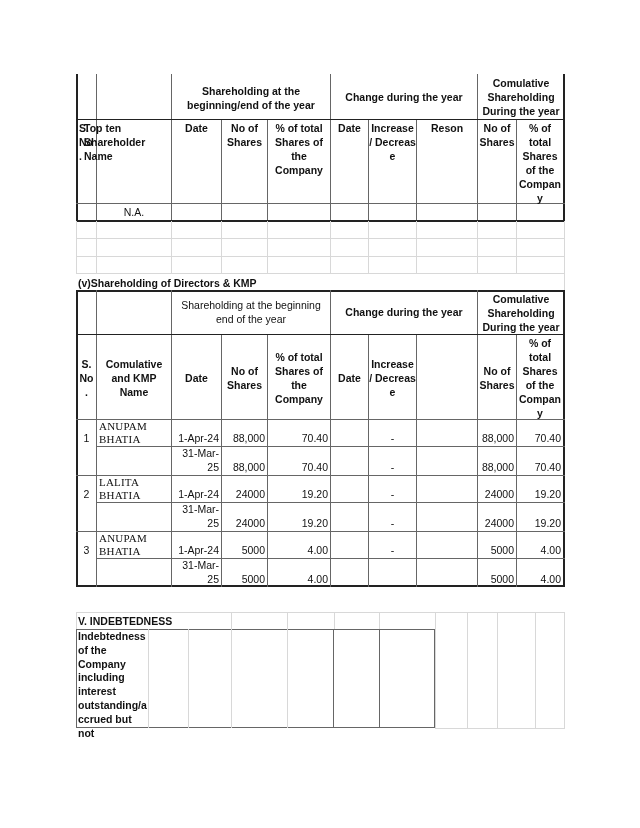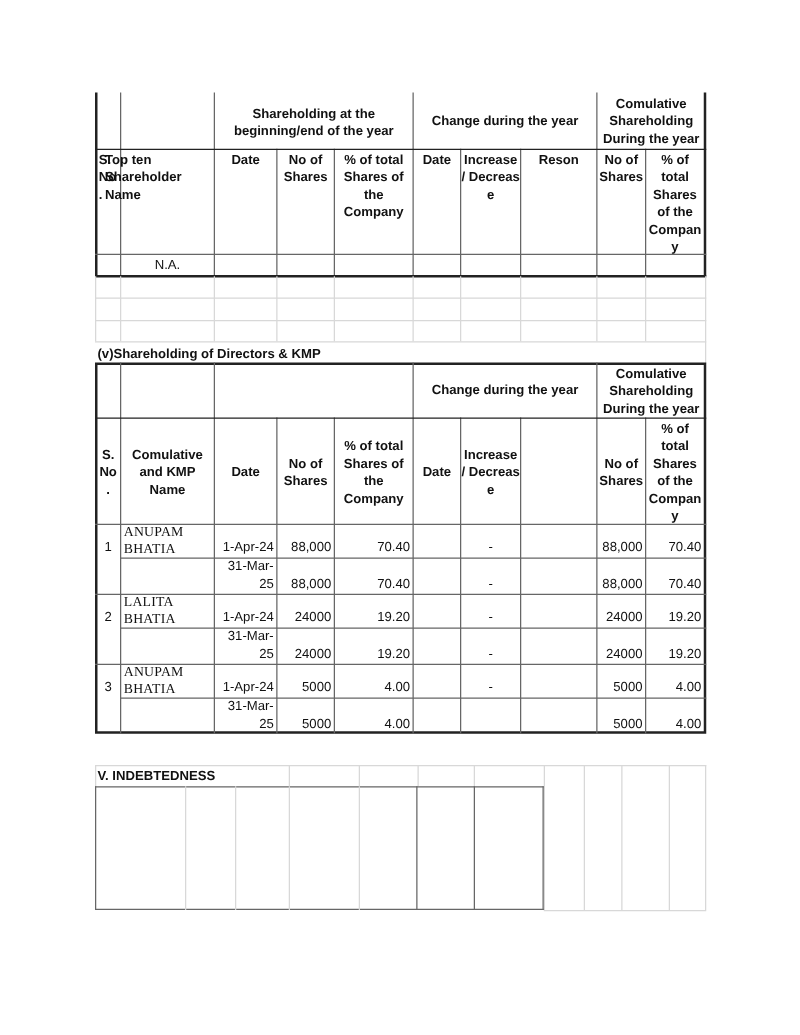--- a/index.html
+++ b/index.html
@@ -94,20 +94,21 @@
   <div class="vline gray" style="left:516px;top:334px;height:253px;border-left:1px solid;"></div>
 
   <div class="hline dark" style="left:76px;top:334px;width:489px;border-top:1.5px solid;"></div>
   <div class="hline gray" style="left:76px;top:419px;width:489px;border-top:1px solid;"></div>
   <div class="hline gray" style="left:96px;top:446px;width:469px;border-top:1px solid;"></div>
   <div class="hline gray" style="left:76px;top:475px;width:489px;border-top:1px solid;"></div>
   <div class="hline gray" style="left:96px;top:502px;width:469px;border-top:1px solid;"></div>
   <div class="hline gray" style="left:76px;top:531px;width:489px;border-top:1px solid;"></div>
   <div class="hline gray" style="left:96px;top:558px;width:469px;border-top:1px solid;"></div>
 
+  <div class="cell c" style="left:172px;top:298px;width:158px;height:30px;">Shareholding at the beginning end of the year</div>
   <div class="cell b c vcenter" style="left:331px;top:290px;width:146px;height:44px;">Change during the year</div>
   <div class="cell b c" style="left:478px;top:292px;width:86px;height:42px;">Comulative Shareholding During the year</div>
 
   <div class="cell b c vcenter" style="left:77px;top:336px;width:19px;height:83px;">S. No .</div>
   <div class="cell b c vcenter" style="left:97px;top:336px;width:74px;height:83px;">Comulative and KMP Name</div>
   <div class="cell b c vcenter" style="left:172px;top:336px;width:49px;height:83px;">Date</div>
   <div class="cell b c vcenter" style="left:222px;top:336px;width:45px;height:83px;">No of Shares</div>
   <div class="cell b c vcenter" style="left:268px;top:336px;width:62px;height:83px;">% of total Shares of the Company</div>
   <div class="cell b c vcenter" style="left:331px;top:336px;width:37px;height:83px;">Date</div>
   <div class="cell b c vcenter" style="left:369px;top:336px;width:47px;height:83px;">Increase / Decreas e</div>
@@ -195,13 +196,14 @@
   <div class="hline gray" style="left:76px;top:727px;width:359px;border-top:1.5px solid;"></div>
   <div class="vline gray" style="left:76px;top:629px;height:99px;border-left:1px solid;"></div>
   <div class="vline light" style="left:148px;top:629px;height:99px;border-left:1px solid;"></div>
   <div class="vline light" style="left:188px;top:629px;height:99px;border-left:1px solid;"></div>
   <div class="vline light" style="left:231px;top:629px;height:99px;border-left:1px solid;"></div>
   <div class="vline light" style="left:287px;top:629px;height:99px;border-left:1px solid;"></div>
   <div class="vline gray" style="left:333px;top:629px;height:99px;border-left:1.5px solid;"></div>
   <div class="vline gray" style="left:379px;top:629px;height:99px;border-left:1px solid;"></div>
   <div class="vline gray" style="left:434px;top:629px;height:99px;border-left:1.5px solid;"></div>
 
+  <div class="cell b l" style="left:76px;top:630px;width:74px;height:97px;line-height:13.8px;">Indebtedness of the Company including interest outstanding/a ccrued but not</div>
 </div>
 
 </body></html>

